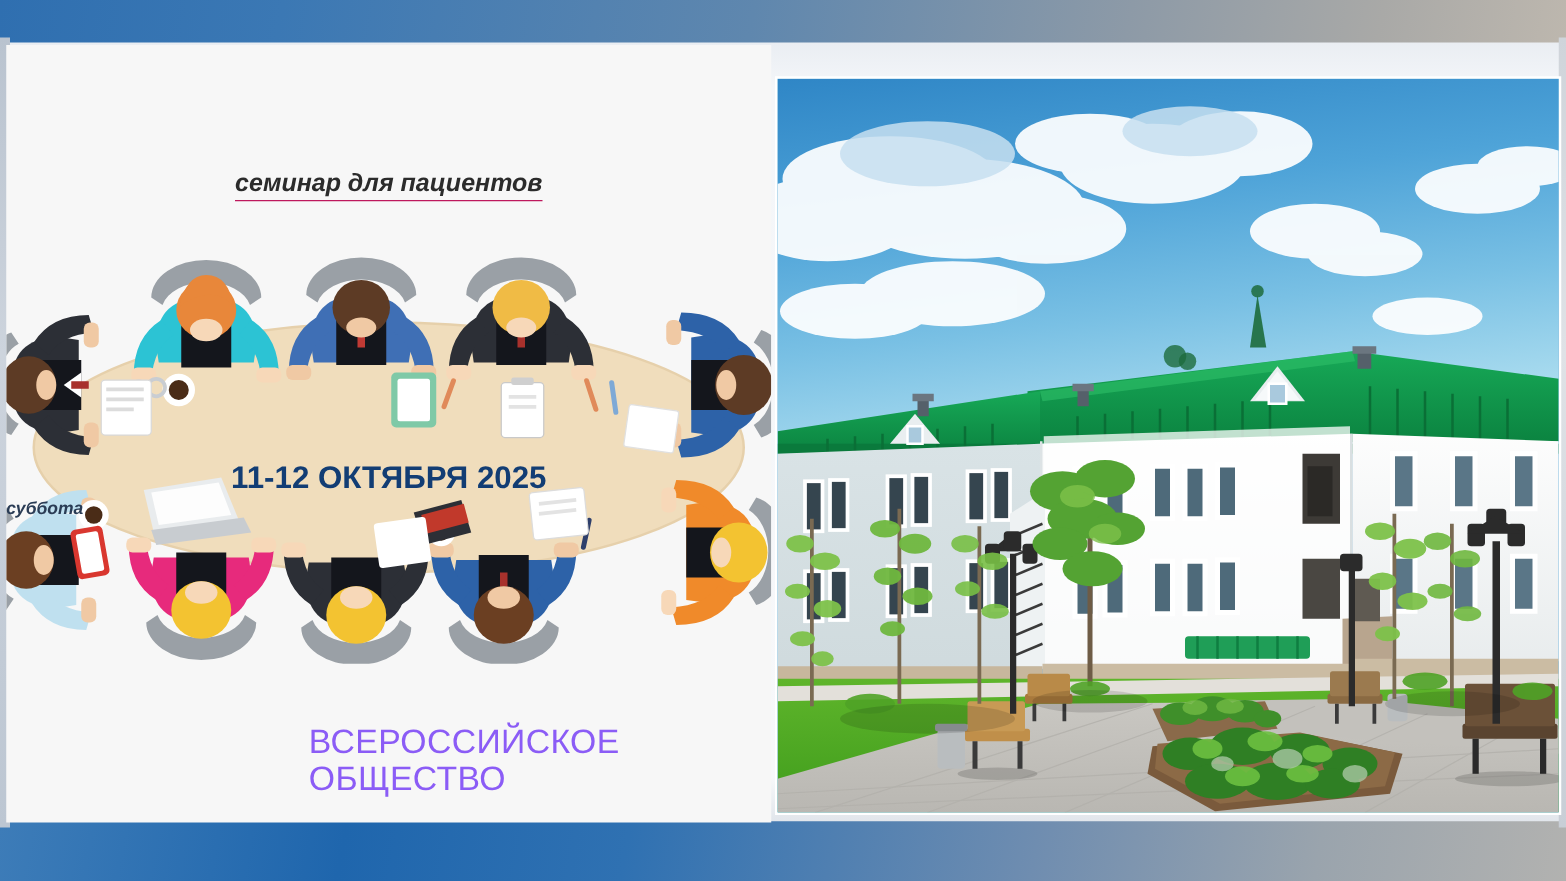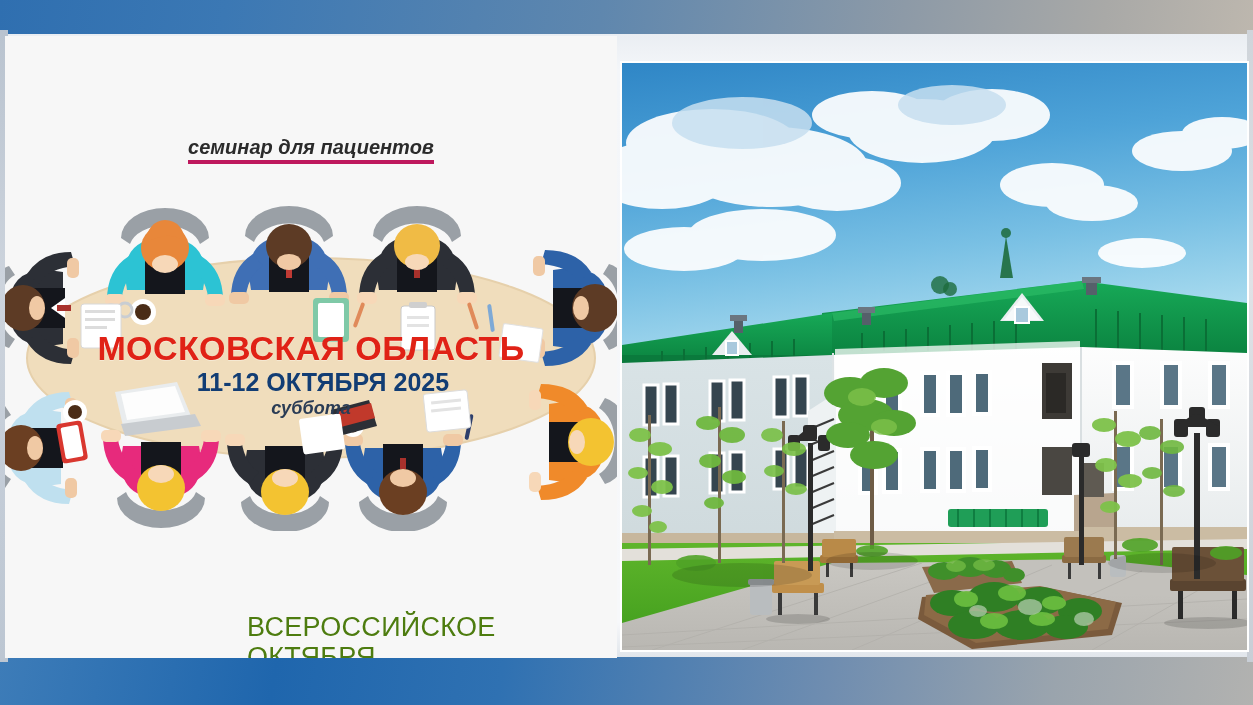--- a/index.html
+++ b/index.html
@@ -41,48 +41,47 @@
 
   .title{
     position:absolute;left:0;top:46px;width:612px;text-align:center;
     font-size:41px;font-weight:700;letter-spacing:.5px;color:#16427c;
     font-family:"Liberation Sans", sans-serif;
   }
   .subtitle{
     position:absolute;left:0;top:100px;width:612px;text-align:center;
     font-size:20px;font-style:italic;font-weight:600;color:#2b2b2b;
   }
-  .subtitle span{ border-bottom:4px solid #be185d; padding-bottom:2px;}
+  .subtitle span{ border-bottom:1px solid #be185d; padding-bottom:2px;}
 
   
   .illus{position:absolute;left:0;top:150px;width:612px;height:345px;}
 
   
   .region{
     position:absolute;left:0;top:293px;width:612px;text-align:center;
     font-size:34px;font-weight:700;color:#e02216;letter-spacing:.4px;
     text-shadow:0 1px 0 rgba(255,255,255,.35);
   }
   .dates{
     position:absolute;left:0;top:332px;width:612px;text-align:center;
-    font-size:25px;font-weight:700;color:#123d74;margin-left:12px;
+    font-size:25px;font-weight:700;color:#123d74;
   }
   .weekday{
-    position:absolute;left:0;top:362px;width:612px;text-align:center;
-    font-size:18px;font-style:italic;font-weight:600;color:#2a3c55;
+    position:absolute;left:0;top:362px;width:612px;text-align:left;
+    font-size:14px;font-style:italic;font-weight:600;color:#2a3c55;
   }
 
   
   .logorow{position:absolute;left:112px;top:538px;width:420px;height:108px;}
   .logomark{position:absolute;left:0;top:4px;width:122px;height:100px;}
   .orgname{
     position:absolute;left:130px;top:4px;
-    font-size:27px;line-height:30px;font-weight:400;color:#4d7c0f;
+    font-size:27px;line-height:30px;font-weight:400;color:#8b5cf6;
     letter-spacing:.3px;
-    margin-top:34px;
   }
   .orgname div{white-space:nowrap;}
 
   
   .photo{
     position:absolute;left:622px;top:63px;width:625px;height:587px;
     overflow:hidden;background:#6fb3da;
     box-shadow:0 0 0 2px #ffffff;
   }
   .photo svg{display:block;width:625px;height:587px;}
@@ -305,28 +304,27 @@
             <rect x="426" y="214" width="30" height="3" fill="#e3e3e3" transform="rotate(-6 441 215)"></rect>
             <rect x="426" y="222" width="30" height="3" fill="#e3e3e3" transform="rotate(-6 441 223)"></rect>
           </g>
 
           <rect x="496" y="140" width="40" height="34" rx="2" fill="#fff" stroke="#e0e0e0" transform="rotate(8 516 157)"></rect>
         </g>
         </g>
       </svg>
     </div>
 
-    <div class="region">МОСКОВСКАЯ ОБЛАСТЬ</div>
     <div class="dates">11-12 ОКТЯБРЯ 2025</div>
     <div class="weekday">суббота</div>
 
     <div class="logorow">
       <div class="orgname">
         <div>ВСЕРОССИЙСКОЕ</div>
-        <div>ОКТЯБРЯ</div>
+        <div>ОБЩЕСТВО</div>
       </div>
     </div>
   </div>
 
   <div class="photo">
     <svg viewBox="0 0 625 587" width="625" height="587">
       <defs>
         <linearGradient id="sky" x1="0" y1="0" x2="0.25" y2="1">
           <stop offset="0%" stop-color="#2f86c6"></stop>
           <stop offset="38%" stop-color="#4ea3d8"></stop>

